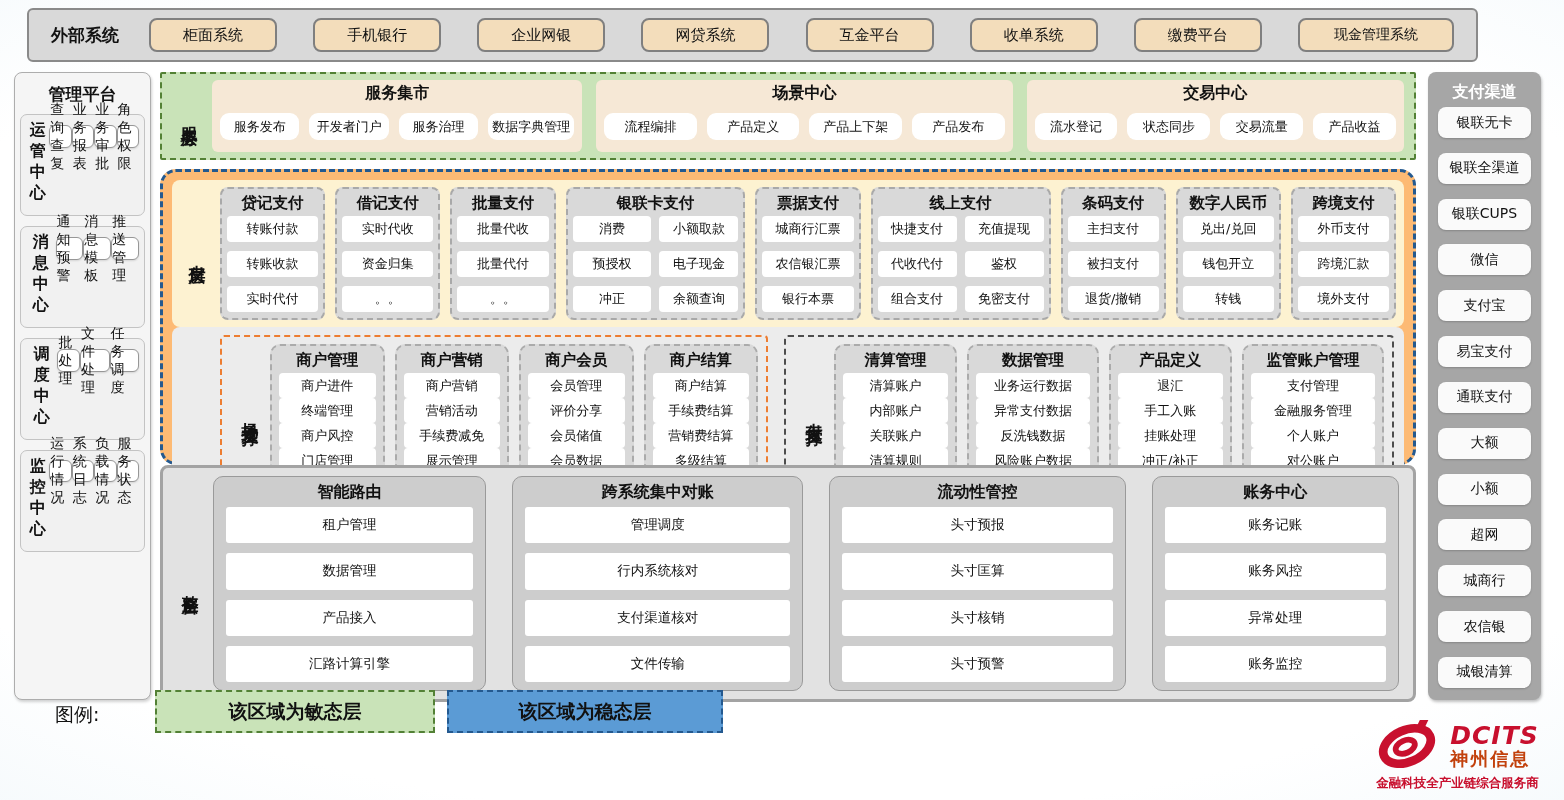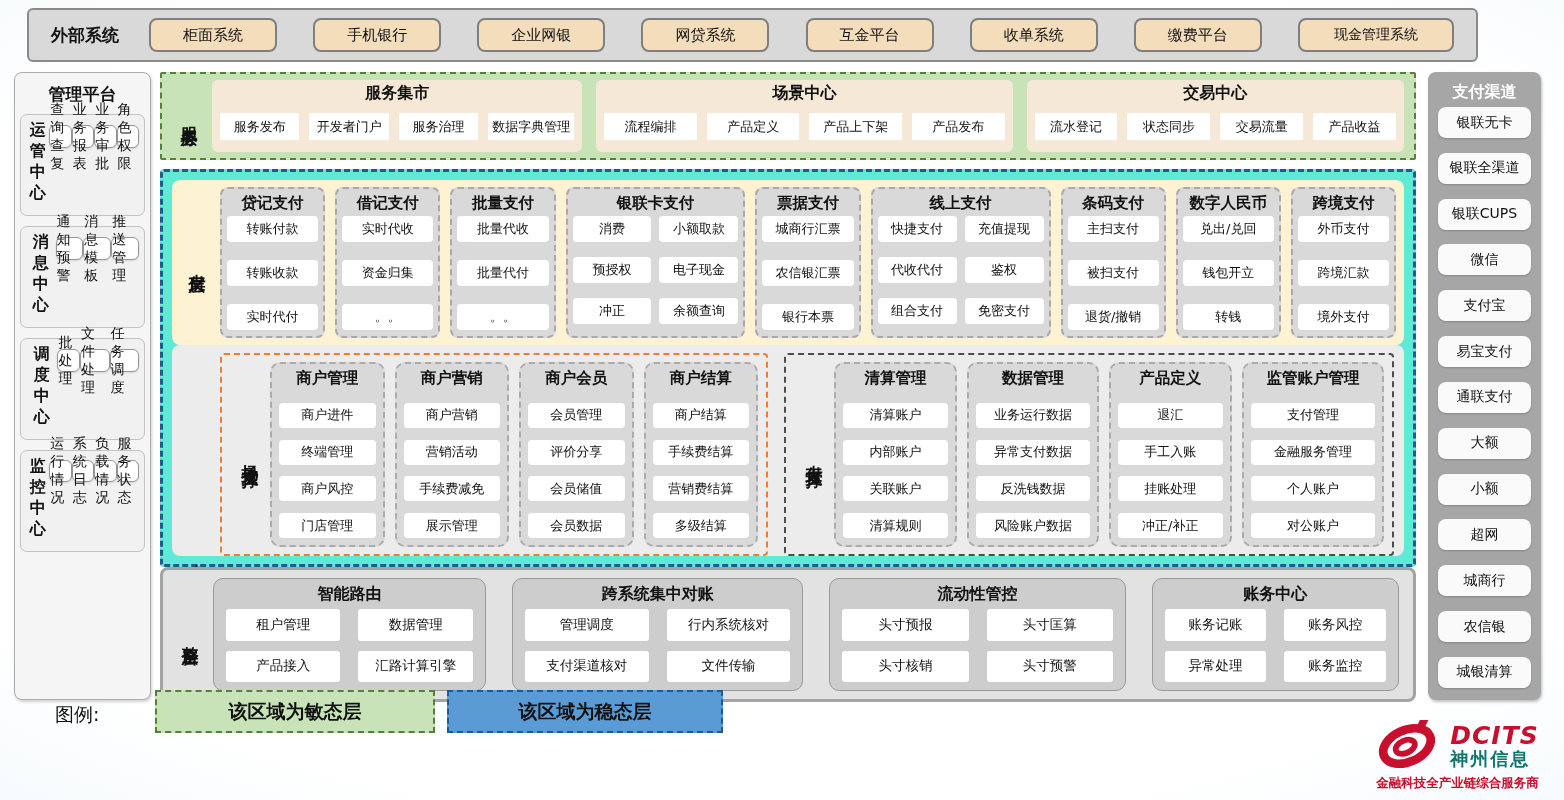--- a/index.html
+++ b/index.html
@@ -65,28 +65,28 @@
   .svc-panel {
     background:#f6e8d6; border-radius:6px; padding:3px 8px 7px;
     display:flex; flex-direction:column;
   }
   .svc-panel[data-idx="0"] { flex:1; }
   .svc-panel[data-idx="1"] { flex:1.13; }
   .svc-panel[data-idx="2"] { flex:1.02; }
   .svc-title { text-align:center; font-size:16px; font-weight:bold; padding-bottom:4px; }
   .svc-items { flex:1; display:flex; gap:10px; align-items:center; }
   .svc-btn {
-    flex:1; background:#fff; border-radius:1px; height:27px;
+    flex:1; background:#fff; border-radius:9px; height:27px;
     display:flex; align-items:center; justify-content:center; font-size:13px; white-space:nowrap; padding:0 4px;
   }
 
   
   .blue-wrap {
-    margin-top:9px; height:398px;
-    background:#5eead4; border:3px dashed #24598f; border-radius:4px;
+    margin-top:9px; height:296px;
+    background:#fdba74; border:3px dashed #24598f; border-radius:16px;
     padding:8px 9px; display:flex; flex-direction:column;
   }
 
   
   .pay-panel {
     height:165px; background:#fdf2d1; border-radius:8px;
     display:flex; align-items:center; padding:7px 8px 7px 10px;
   }
   .pay-groups { flex:1; display:flex; gap:10px; height:100%; }
   .pay-group {
@@ -133,21 +133,21 @@
   .int-panels { flex:1; display:flex; gap:26px; height:100%; }
   .int-panel {
     background:#cdcdcd; border:1px solid #9a9a9a; border-radius:10px;
     padding:2px 12px 8px; display:flex; flex-direction:column;
   }
   .int-panel[data-idx="0"] { flex:1.06; }
   .int-panel[data-idx="1"] { flex:1.14; }
   .int-panel[data-idx="2"] { flex:1.16; }
   .int-panel[data-idx="3"] { flex:0.95; }
   .int-title { text-align:center; font-size:16px; font-weight:bold; padding:3px 0 4px; }
-  .int-grid { flex:1; display:grid; grid-template-columns:1fr 1fr; gap:10px 18px; }
+  .int-grid { flex:1; display:grid; grid-template-columns:1fr; gap:10px 18px; }
   .int-btn {
     background:#fff; border-radius:3px;
     display:flex; align-items:center; justify-content:center; font-size:13.5px; white-space:nowrap;
   }
 
   
   .right-sidebar {
     position:absolute; left:1428px; top:72px; width:113px; height:628px;
     background:#a6a6a6; border-radius:8px; box-shadow:1px 2px 3px rgba(0,0,0,.25);
     display:flex; flex-direction:column; padding:8px 10px 12px;
@@ -170,21 +170,21 @@
   }
   .legend-box.agile { background:#c9e3b8; border:2px dashed #538135; }
   .legend-box.stable { background:#5b9bd5; border:2px dashed #24598f; width:276px; }
 
   
   .logo { position:absolute; right:14px; bottom:8px; width:185px; text-align:center; }
   .logo-top { display:flex; align-items:center; justify-content:center; gap:12px; }
   .logo-mark { width:62px; height:52px; flex:0 0 auto; }
   .logo-text { text-align:left; }
   .logo-brand { color:#c8102e; font-size:25px; font-weight:bold; font-style:italic; letter-spacing:1px; line-height:1; }
-  .logo-name { color:#0f766e; font-size:18px; font-weight:bold; letter-spacing:2px; line-height:1.2; }
+  .logo-name { color:#c2410c; font-size:18px; font-weight:bold; letter-spacing:2px; line-height:1.2; }
   .logo-tagline { color:#c8102e; font-size:12.5px; font-weight:bold; margin-top:3px; white-space:nowrap; }
 </style>
 </head>
 <body>
 
 <div class="canvas">
 
   <div class="top-bar">
     <div class="top-label">外部系统</div>
     <div class="top-items">

